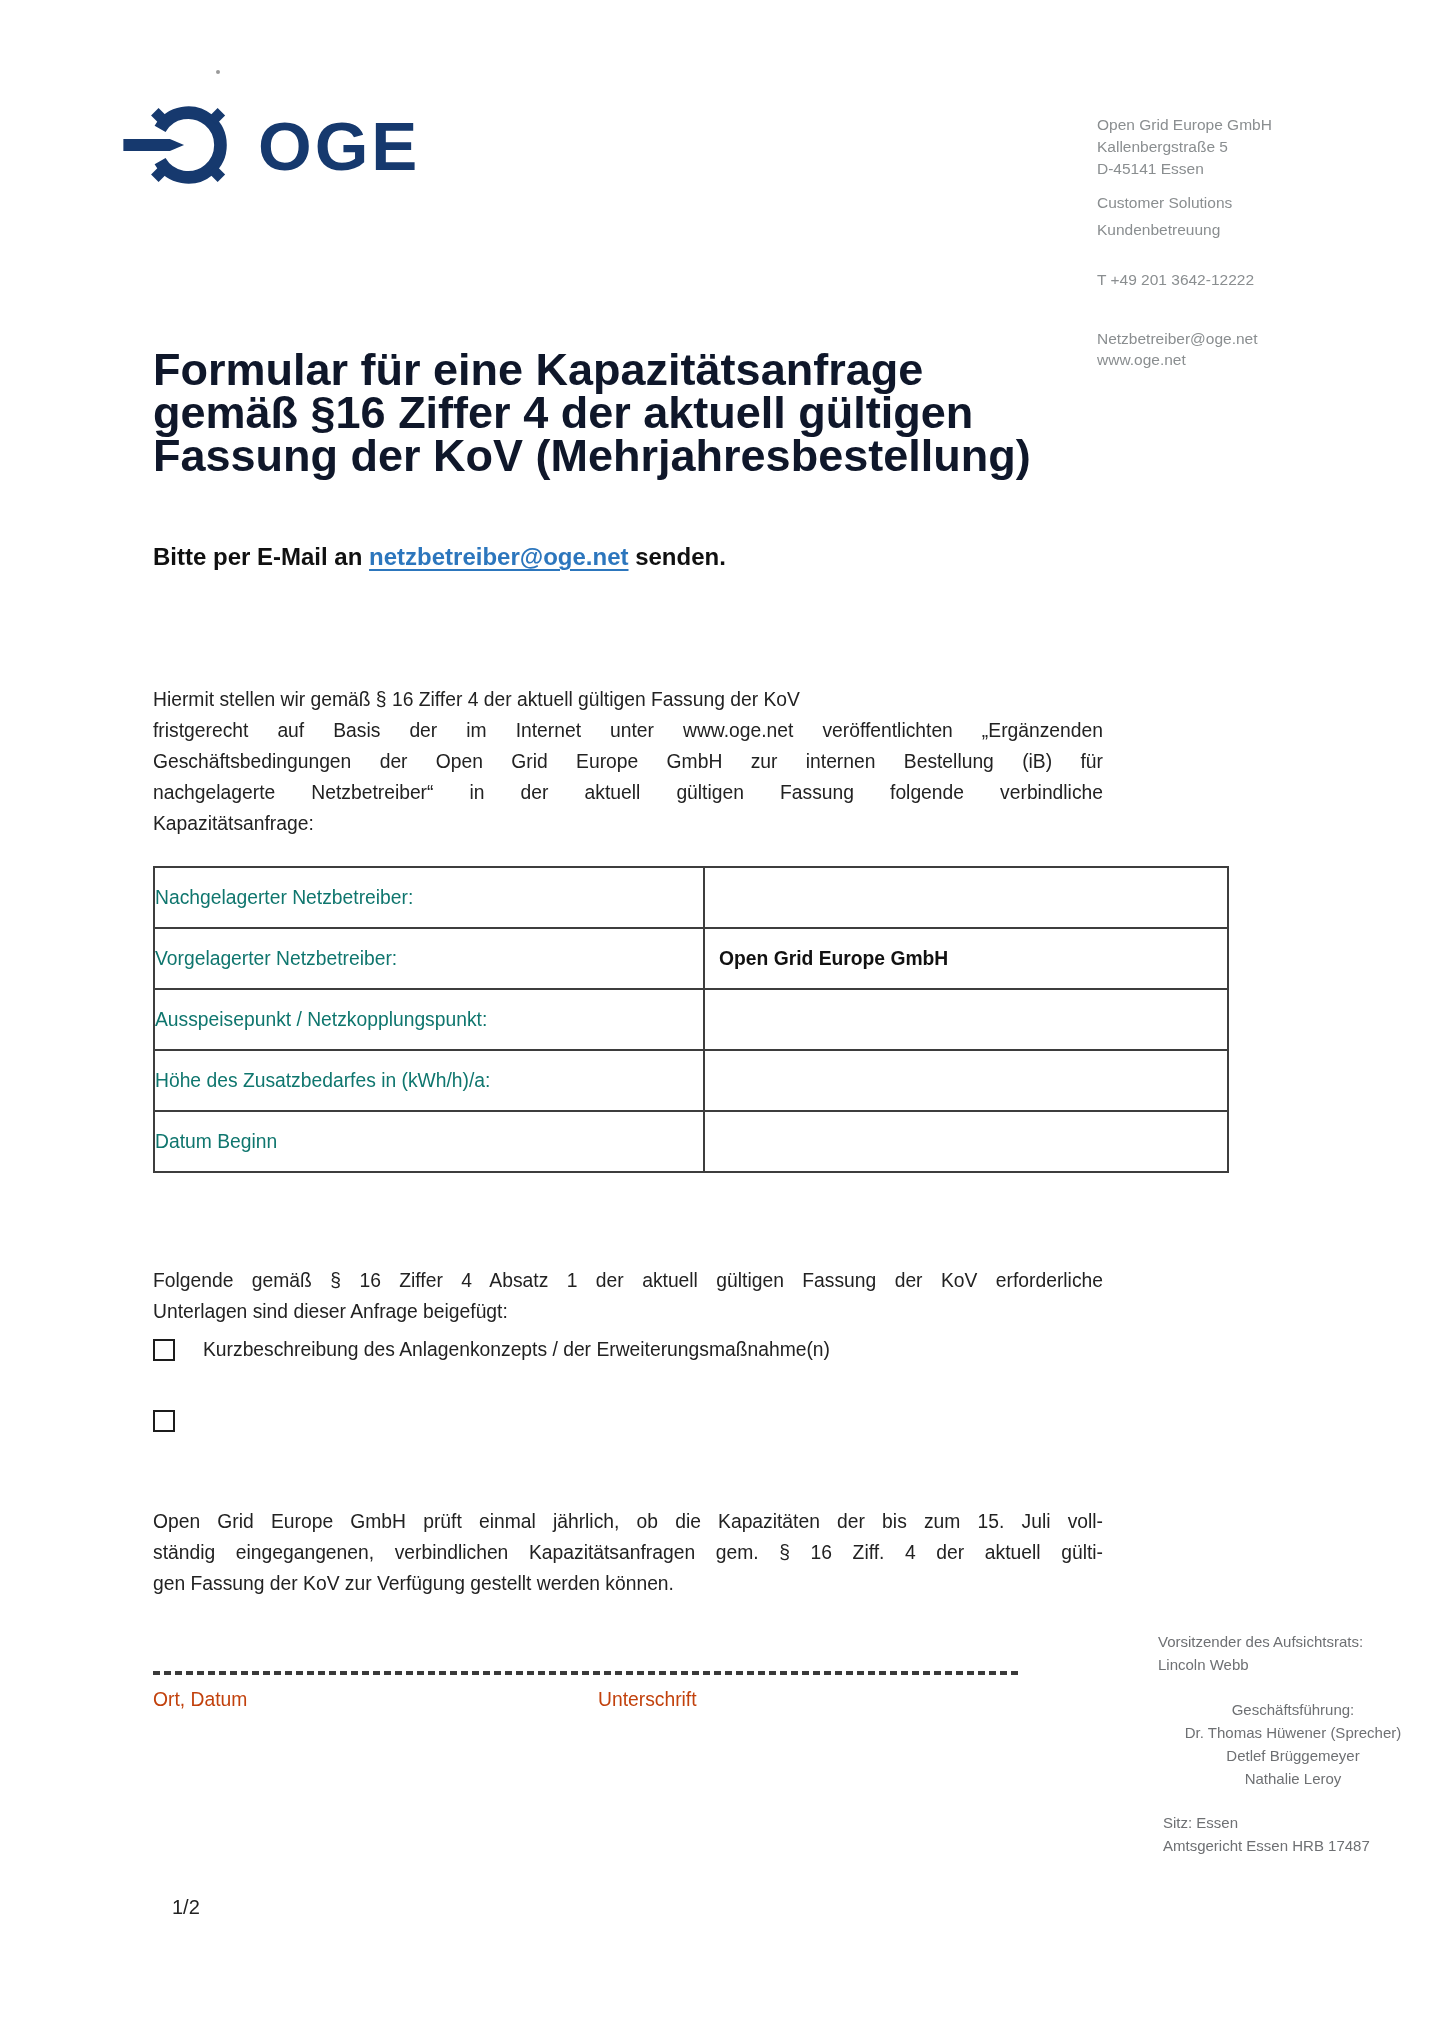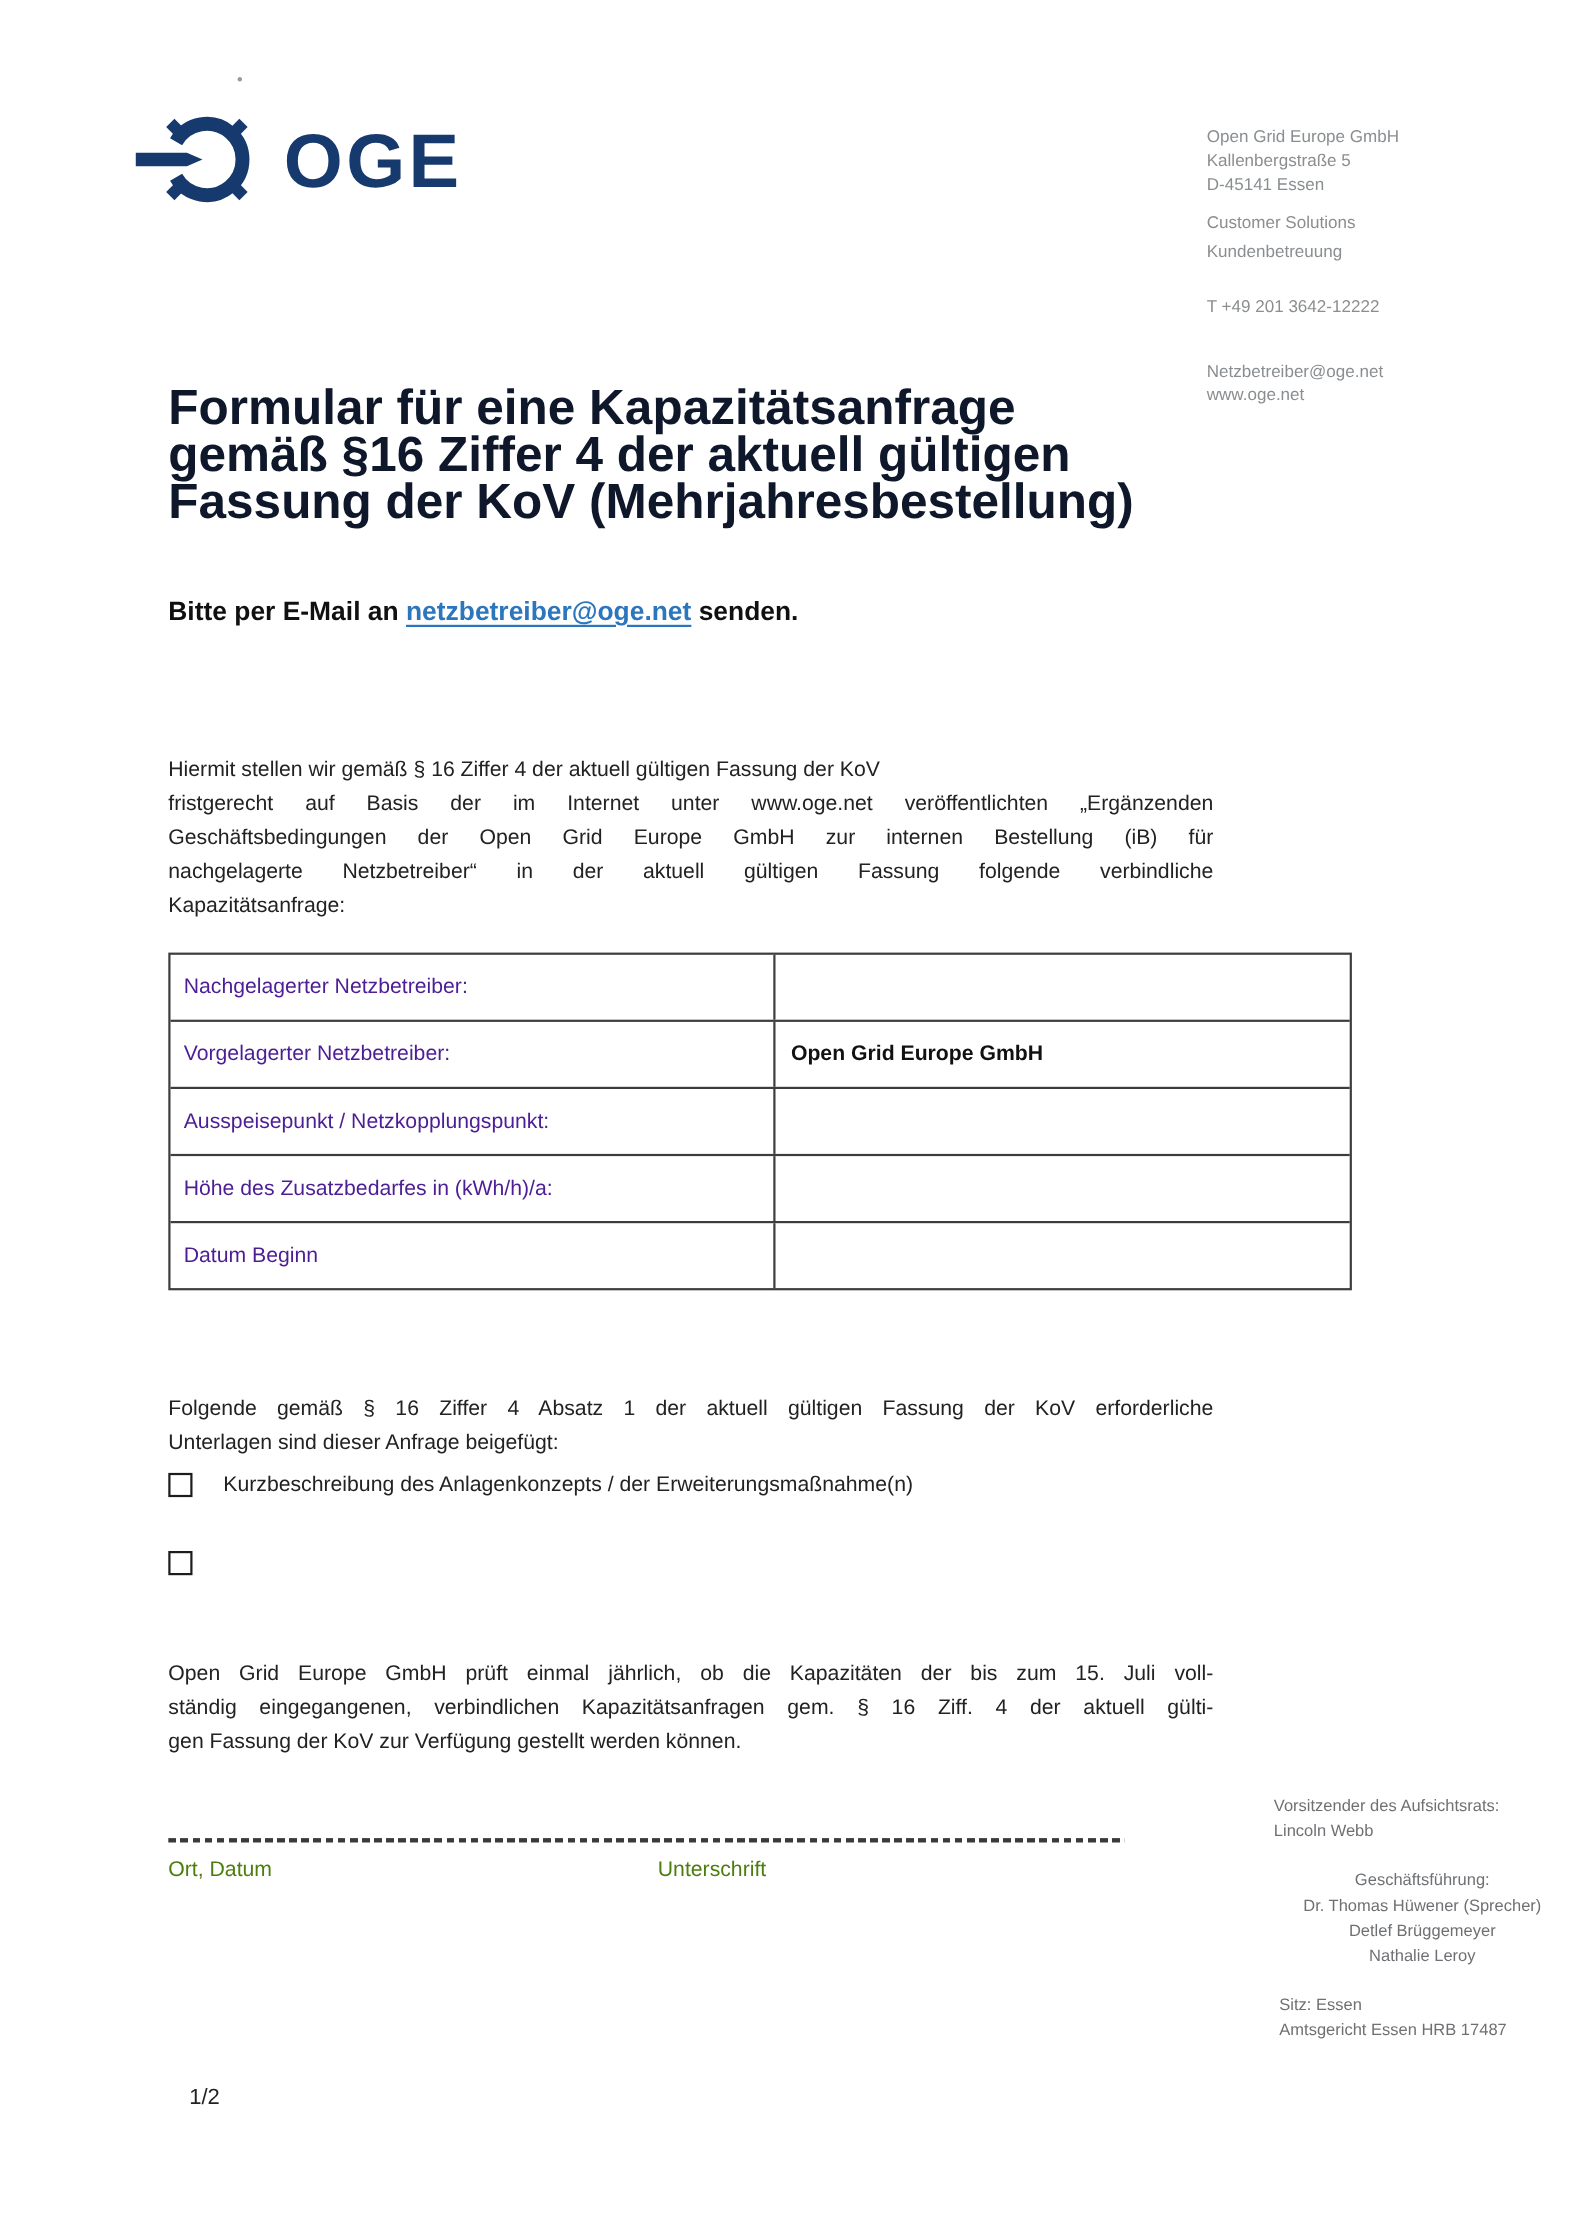--- a/index.html
+++ b/index.html
@@ -34,35 +34,35 @@
   .para{width:950px;font-size:19.3px;line-height:31px;color:#222222;margin-top:32px;}
   .intro{left:153px;top:652px;}
   .attach-intro{left:153px;top:1233px;}
   .closing{left:153px;top:1474px;}
   .para .j{text-align:justify;text-align-last:justify;}
 
   
   .ktable{left:153px;top:866px;width:1072px;border:2px solid #3d3d3d;}
   .trow{display:grid;grid-template-columns:550px 1fr;height:59px;border-bottom:2px solid #3d3d3d;}
   .trow:last-child{border-bottom:none;}
-  .tlabel{border-right:2px solid #3d3d3d;display:flex;align-items:center;padding-left:12px;font-size:19.3px;color:#4c1d95;}
+  .tlabel{border-right:2px solid #3d3d3d;display:flex;align-items:center;padding-left:0;font-size:19.3px;color:#0f766e;}
   .tvalue{display:flex;align-items:center;padding-left:14px;font-size:19.3px;color:#111;}
   .tvalue.bold{font-weight:bold;}
 
   
   .cb-row{left:153px;height:24px;display:flex;align-items:center;}
   .cb-row .cbx{width:18px;height:18px;border:2.5px solid #1c1c1c;background:#fff;flex:0 0 auto;}
   .cb-row .cb-label{margin-left:28px;font-size:19.3px;color:#222;white-space:nowrap;}
 
   
   .dash-line{
     left:153px;top:1671px;width:869px;height:4px;
     background:repeating-linear-gradient(90deg,#3a3a3a 0 7px,transparent 7px 11px);
   }
-  .sig-label{top:1689px;font-size:19.3px;color:#4d7c0f;}
+  .sig-label{top:1689px;font-size:19.3px;color:#c2410c;}
   .sig-left{left:153px;}
   .sig-right{left:598px;}
 
   
   .legal{left:1158px;top:1630px;width:270px;font-size:15px;line-height:23px;color:#6e7073;}
   .legal .grpB{margin-top:22px;text-align:center;}
   .legal .grpC{margin-top:21px;padding-left:5px;}
 
   
   .page-num{left:172px;top:1896px;font-size:20px;color:#222;}

